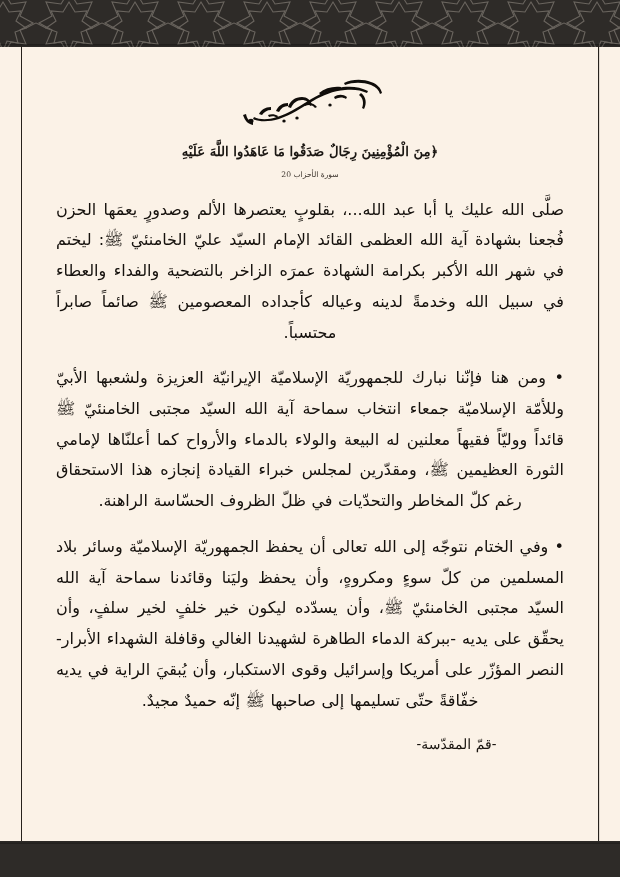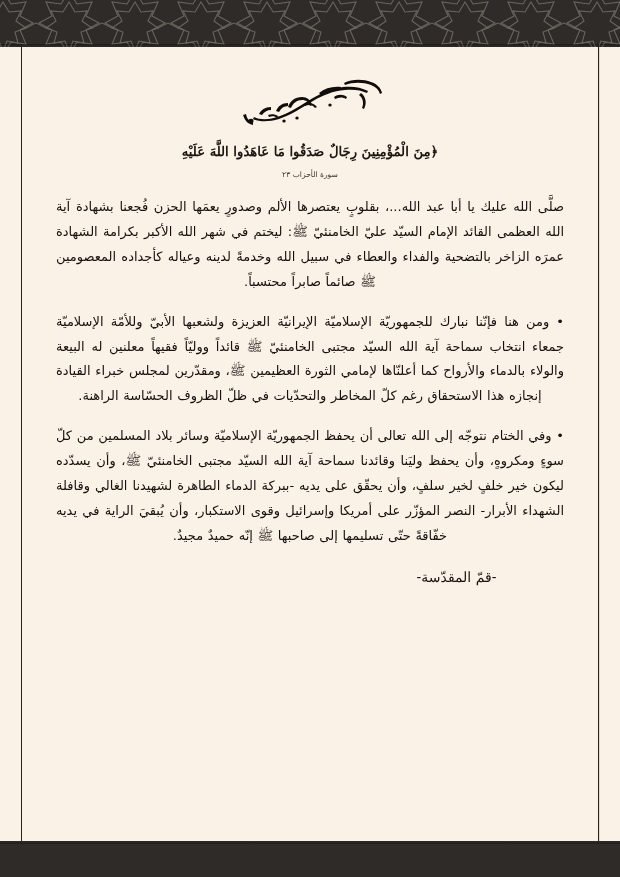--- a/index.html
+++ b/index.html
@@ -116,21 +116,21 @@
     margin-top: 5px;
     letter-spacing: 0.2px;
   }
 
   
   .body-text {
     margin-top: 16px;
   }
   p.para {
     font-family: "DejaVu Sans", "Liberation Sans", sans-serif;
-    font-size: 13px;
+    font-size: 16px;
     line-height: 1.92;
     color: #15110d;
     text-align: justify;
     text-align-last: center;
     margin: 0 0 15px 0;
     word-spacing: 0.5px;
   }
   p.para:last-child { margin-bottom: 0; }
 
   
@@ -194,21 +194,21 @@
             <path d="M100 24 C104 22 108 22 111 24 L112 22 C108 19 103 19 99 22 Z"></path>
             <path d="M70 31 C74 29 78 30 80 33 L82 32 C79 28 74 27 69 29 Z"></path>
             <path d="M34 42 C37 41 40 41 42 43 L43 41 C40 39 36 39 33 40 Z"></path>
           </g>
         </svg>
       </div>
 
       <div class="verse">
         <span class="verse-line">﴿مِنَ الْمُؤْمِنِينَ رِجَالٌ صَدَقُوا مَا عَاهَدُوا اللَّهَ عَلَيْهِ</span>
       </div>
-      <div class="surah">سورة الأحزاب ٢٣</div>
+      <div class="surah">سورة الأحزاب 20</div>
 
       <div class="body-text">
         <p class="para">صلَّى الله عليك يا أبا عبد الله...، بقلوبٍ يعتصرها الألم وصدورٍ يعمَها الحزن فُجعنا بشهادة آية الله العظمى القائد الإمام السيّد عليّ الخامنئيّ ﷺ: ليختم في شهر الله الأكبر بكرامة الشهادة عمرَه الزاخر بالتضحية والفداء والعطاء في سبيل الله وخدمةً لدينه وعياله كأجداده المعصومين ﷺ صائماً صابراً محتسباً.</p>
         <p class="para">• ومن هنا فإنّنا نبارك للجمهوريّة الإسلاميّة الإيرانيّة العزيزة ولشعبها الأبيّ وللأمّة الإسلاميّة جمعاء انتخاب سماحة آية الله السيّد مجتبى الخامنئيّ ﷺ قائداً ووليّاً فقيهاً معلنين له البيعة والولاء بالدماء والأرواح كما أعلنّاها لإمامي الثورة العظيمين ﷺ، ومقدّرين لمجلس خبراء القيادة إنجازه هذا الاستحقاق رغم كلّ المخاطر والتحدّيات في ظلّ الظروف الحسّاسة الراهنة.</p>
         <p class="para">• وفي الختام نتوجّه إلى الله تعالى أن يحفظ الجمهوريّة الإسلاميّة وسائر بلاد المسلمين من كلّ سوءٍ ومكروهٍ، وأن يحفظ وليَنا وقائدنا سماحة آية الله السيّد مجتبى الخامنئيّ ﷺ، وأن يسدّده ليكون خير خلفٍ لخير سلفٍ، وأن يحقّق على يديه -ببركة الدماء الطاهرة لشهيدنا الغالي وقافلة الشهداء الأبرار- النصر المؤزّر على أمريكا وإسرائيل وقوى الاستكبار، وأن يُبقيَ الراية في يديه خفّاقةً حتّى تسليمها إلى صاحبها ﷺ إنّه حميدٌ مجيدٌ.</p>
       </div>
 
       <div class="signature">
         <div class="line2">-قمّ المقدّسة-</div>
       </div>

